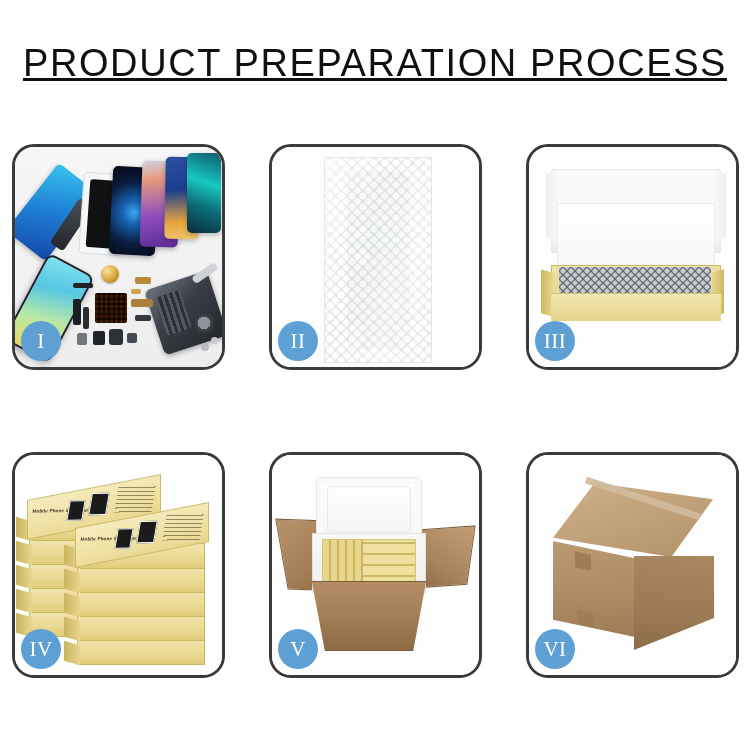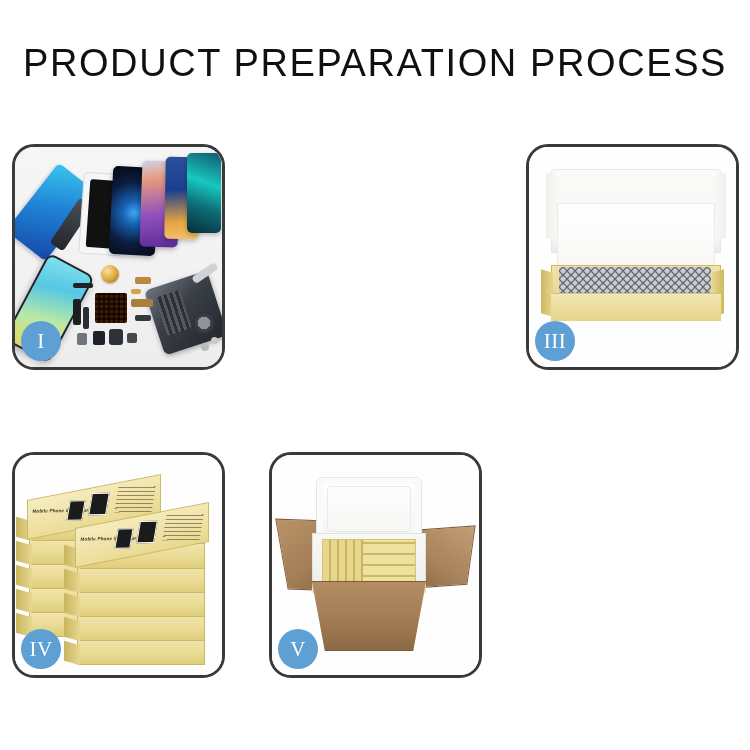--- a/index.html
+++ b/index.html
@@ -14,20 +14,21 @@
 
   
   .header { position: absolute; left: 0; top: 0; width: 750px; height: 130px; }
   .title {
     position: absolute; left: 0; top: 44px; width: 750px;
     text-align: center;
     font-size: 38px; font-weight: normal; letter-spacing: 1.6px;
     color: #101010; line-height: 1;
     font-family: "Liberation Sans", sans-serif;
     white-space: nowrap;
+    text-decoration: underline;
   }
   .subtitle {
     position: absolute; left: 0; top: 90px; width: 750px;
     text-align: center;
     font-size: 15.5px; color: #1b1b1b; letter-spacing: 0.15px;
     white-space: nowrap;
   }
 
   
   .grid { position: absolute; left: 0; top: 0; width: 750px; height: 750px; }
@@ -368,20 +369,37 @@
       <div class="part s9"></div>
       <div class="part s10"></div>
       <div class="part s11"></div>
       <div class="part s12"></div>
       <div class="part s13"></div>
       <div class="part s14"></div>
     </div>
     <div class="badge">I</div>
   </div>
 
+  <div class="panel r1 c2">
+    <div class="stage">
+      <div class="p2-bg"></div>
+      <div class="bw-bag">
+        <div class="bw-part"></div>
+        <div class="bw-flex"></div>
+        <div class="bw-conn"></div>
+        <div class="bw-tab t1"></div>
+        <div class="bw-tab t2"></div>
+        <div class="bw-tab t3"></div>
+        <div class="bw-tab t4"></div>
+        <div class="bw-bubbles"></div>
+        <div class="bw-gloss"></div>
+      </div>
+    </div>
+    <div class="badge">II</div>
+  </div>
 
   <div class="panel r2 c1">
     <div class="stage">
       <div class="p4-bg"></div>
       <div class="stack">
         <div class="sbox bl5">
             <span class="side"></span>
           </div>
         <div class="sbox bl4">
             <span class="side"></span>
@@ -450,14 +468,28 @@
       <div class="v-foambox"></div>
       <div class="v-inner">
         <span class="col-left"></span>
         <span class="col-right"></span>
       </div>
       <div class="v-body"></div>
     </div>
     <div class="badge">V</div>
   </div>
 
+  <div class="panel r2 c3">
+    <div class="stage">
+      <div class="p6-bg"></div>
+      <div class="c6">
+        <div class="c6-top"></div>
+        <div class="c6-top-seam"></div>
+        <div class="c6-left"></div>
+        <div class="c6-right"></div>
+        <div class="c6-tape t1"></div>
+        <div class="c6-tape t2"></div>
+      </div>
+    </div>
+    <div class="badge">VI</div>
+  </div>
 
 </div>
 
 </body></html>

